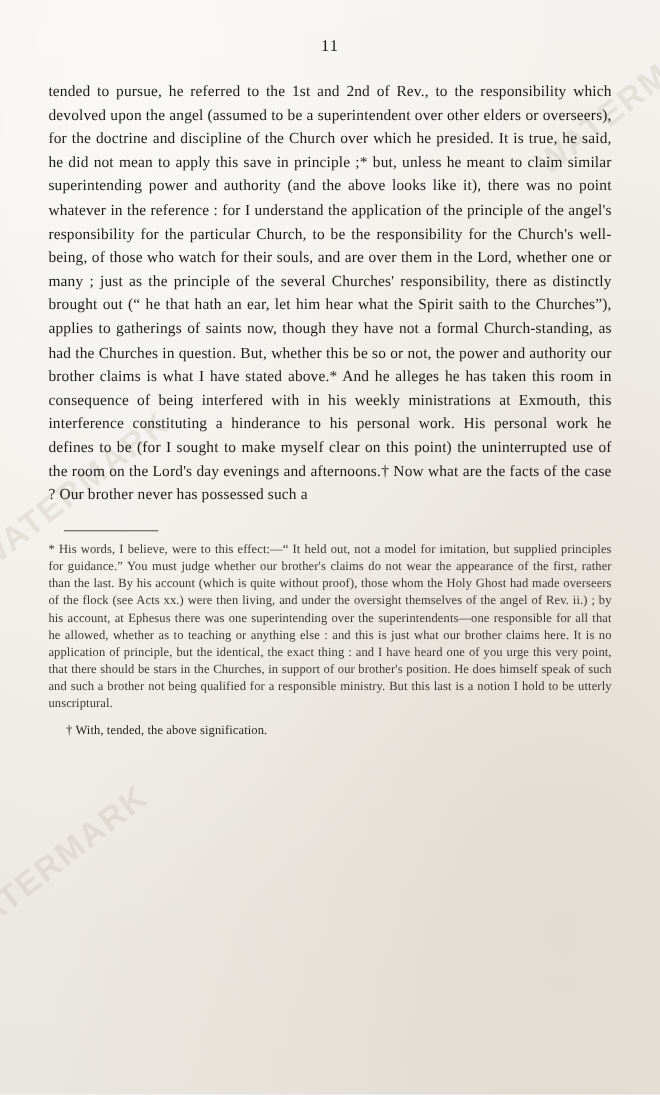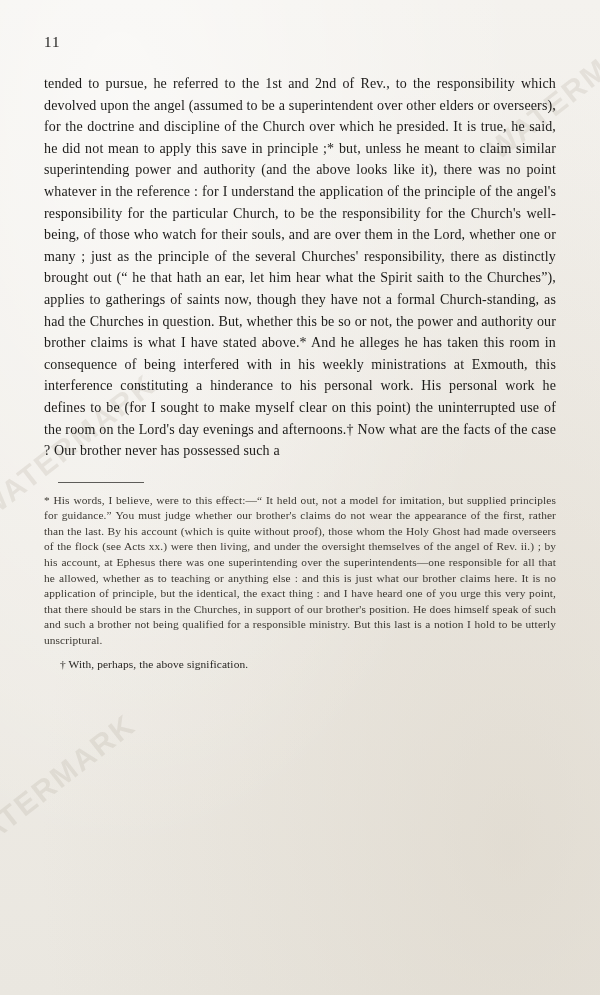--- a/index.html
+++ b/index.html
@@ -42,20 +42,21 @@
   .wm1 { top: 70px;  left: 470px; }
   .wm2 { top: 430px; left: -40px; }
   .wm3 { top: 770px; left: -60px; }
 
   .content {
     position: relative;
     padding: 28px 44px 0 44px;
   }
 
   .folio {
+    text-align: center;
     font-size: 15px;
     letter-spacing: 1px;
     margin: 6px 0 22px 0;
   }
 
   .body-text p {
     margin: 0;
     font-size: 14px;
     line-height: 21.6px;
     text-align: justify;
@@ -107,18 +108,18 @@
     <div class="folio">11</div>
 
     <div class="body-text">
       <p>tended to pursue, he referred to the 1st and 2nd of Rev., to the responsibility which devolved upon the angel (assumed to be a superintendent over other elders or overseers), for the doctrine and discipline of the Church over which he presided.   It is true, he said, he did not mean to apply this save in principle ;* but, unless he meant to claim similar superintending power and authority (and the above looks like it), there was no point whatever in the reference : for I understand the application of the principle of the angel's responsibility for the particular Church, to be the responsibility for the Church's well-being, of those who watch for their souls, and are over them in the Lord, whether one or many ; just as the principle of the several Churches' responsibility, there as distinctly brought out (“ he that hath an ear, let him hear what the Spirit saith to the Churches”), applies to gatherings of saints now, though they have not a formal Church-standing, as had the Churches in question.   But, whether this be so or not, the power and authority our brother claims is what I have stated above.* And he alleges he has taken this room in consequence of being interfered with in his weekly ministrations at Exmouth, this interference constituting a hinderance to his personal work. His personal work he defines to be (for I sought to make myself clear on this point) the uninterrupted use of the room on the Lord's day evenings and afternoons.†  Now what are the facts of the case ?   Our brother never has possessed such a</p>
     </div>
 
     <div class="rule"></div>
 
     <div class="footnotes">
       <p class="faded">* His words, I believe, were to this effect:—“ It held out, not a model for imitation, but supplied principles for guidance.”  You must judge whether our brother's claims do not wear the appearance of the first, rather than the last.  By his account (which is quite without proof), those whom the Holy Ghost had made overseers of the flock (see Acts xx.) were then living, and under the oversight themselves of the angel of Rev. ii.) ; by his account, at Ephesus there was one superintending over the superintendents—one responsible for all that he allowed, whether as to teaching or anything else : and this is just what our brother claims here.  It is no application of principle, but the identical, the exact thing : and I have heard one of you urge this very point, that there should be stars in the Churches, in support of our brother's position.  He does himself speak of such and such a brother not being qualified for a responsible ministry.  But this last is a notion I hold to be utterly unscriptural.</p>
-      <p class="second">† With, perhaps, the above signification.</p>
+      <p class="second">† With, tended, the above signification.</p>
     </div>
 
 
   </div>
 </div>
 
 </body></html>

